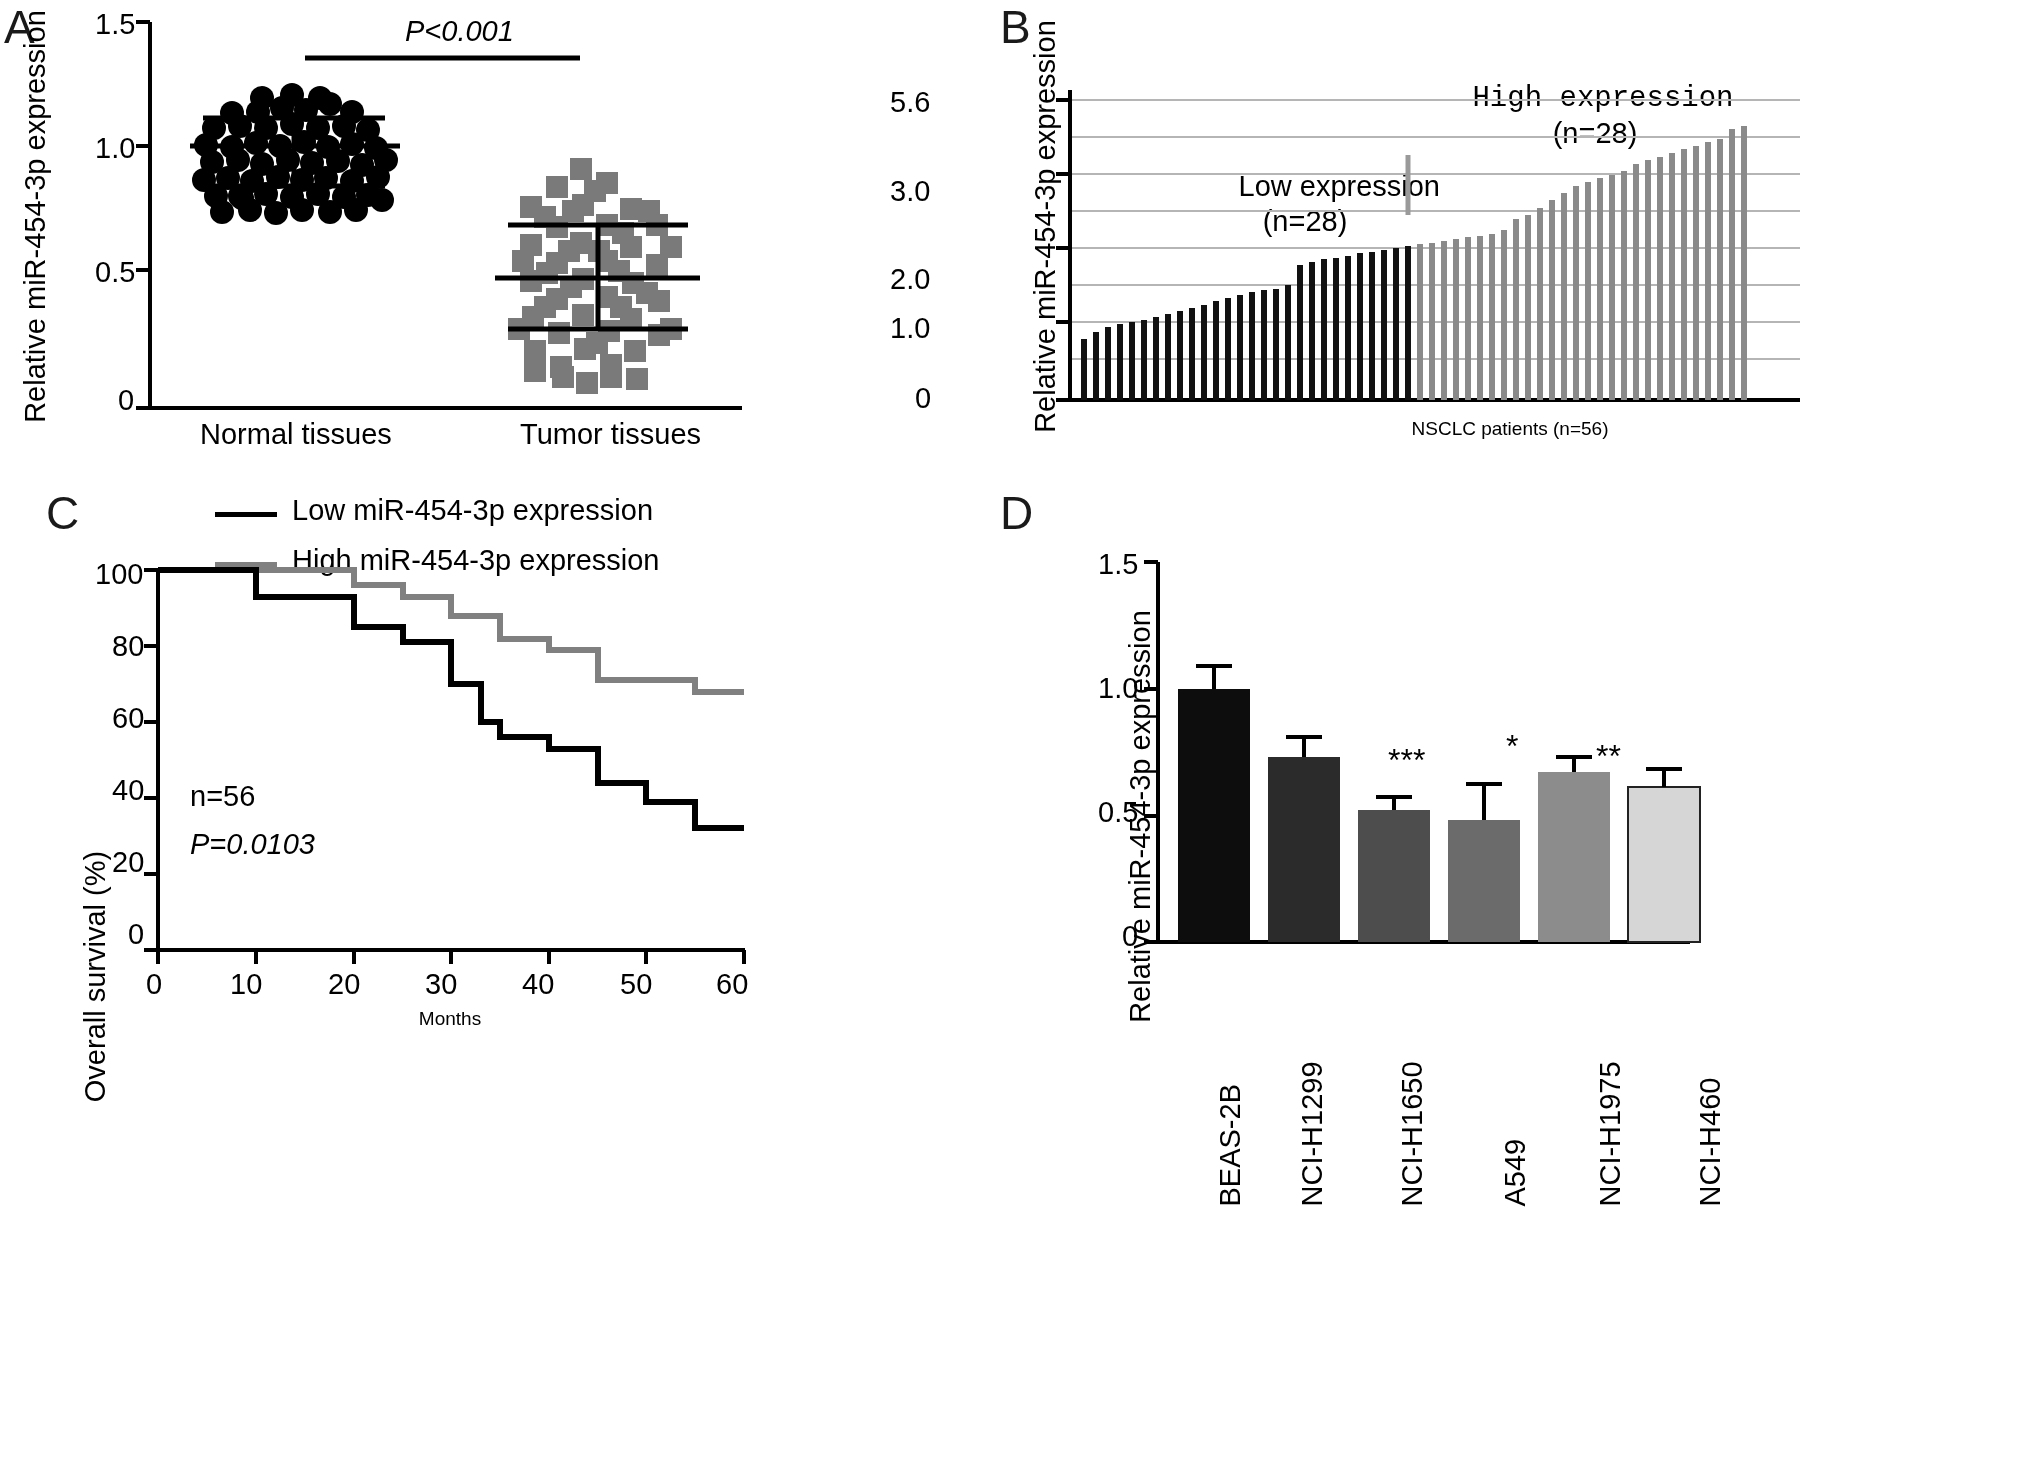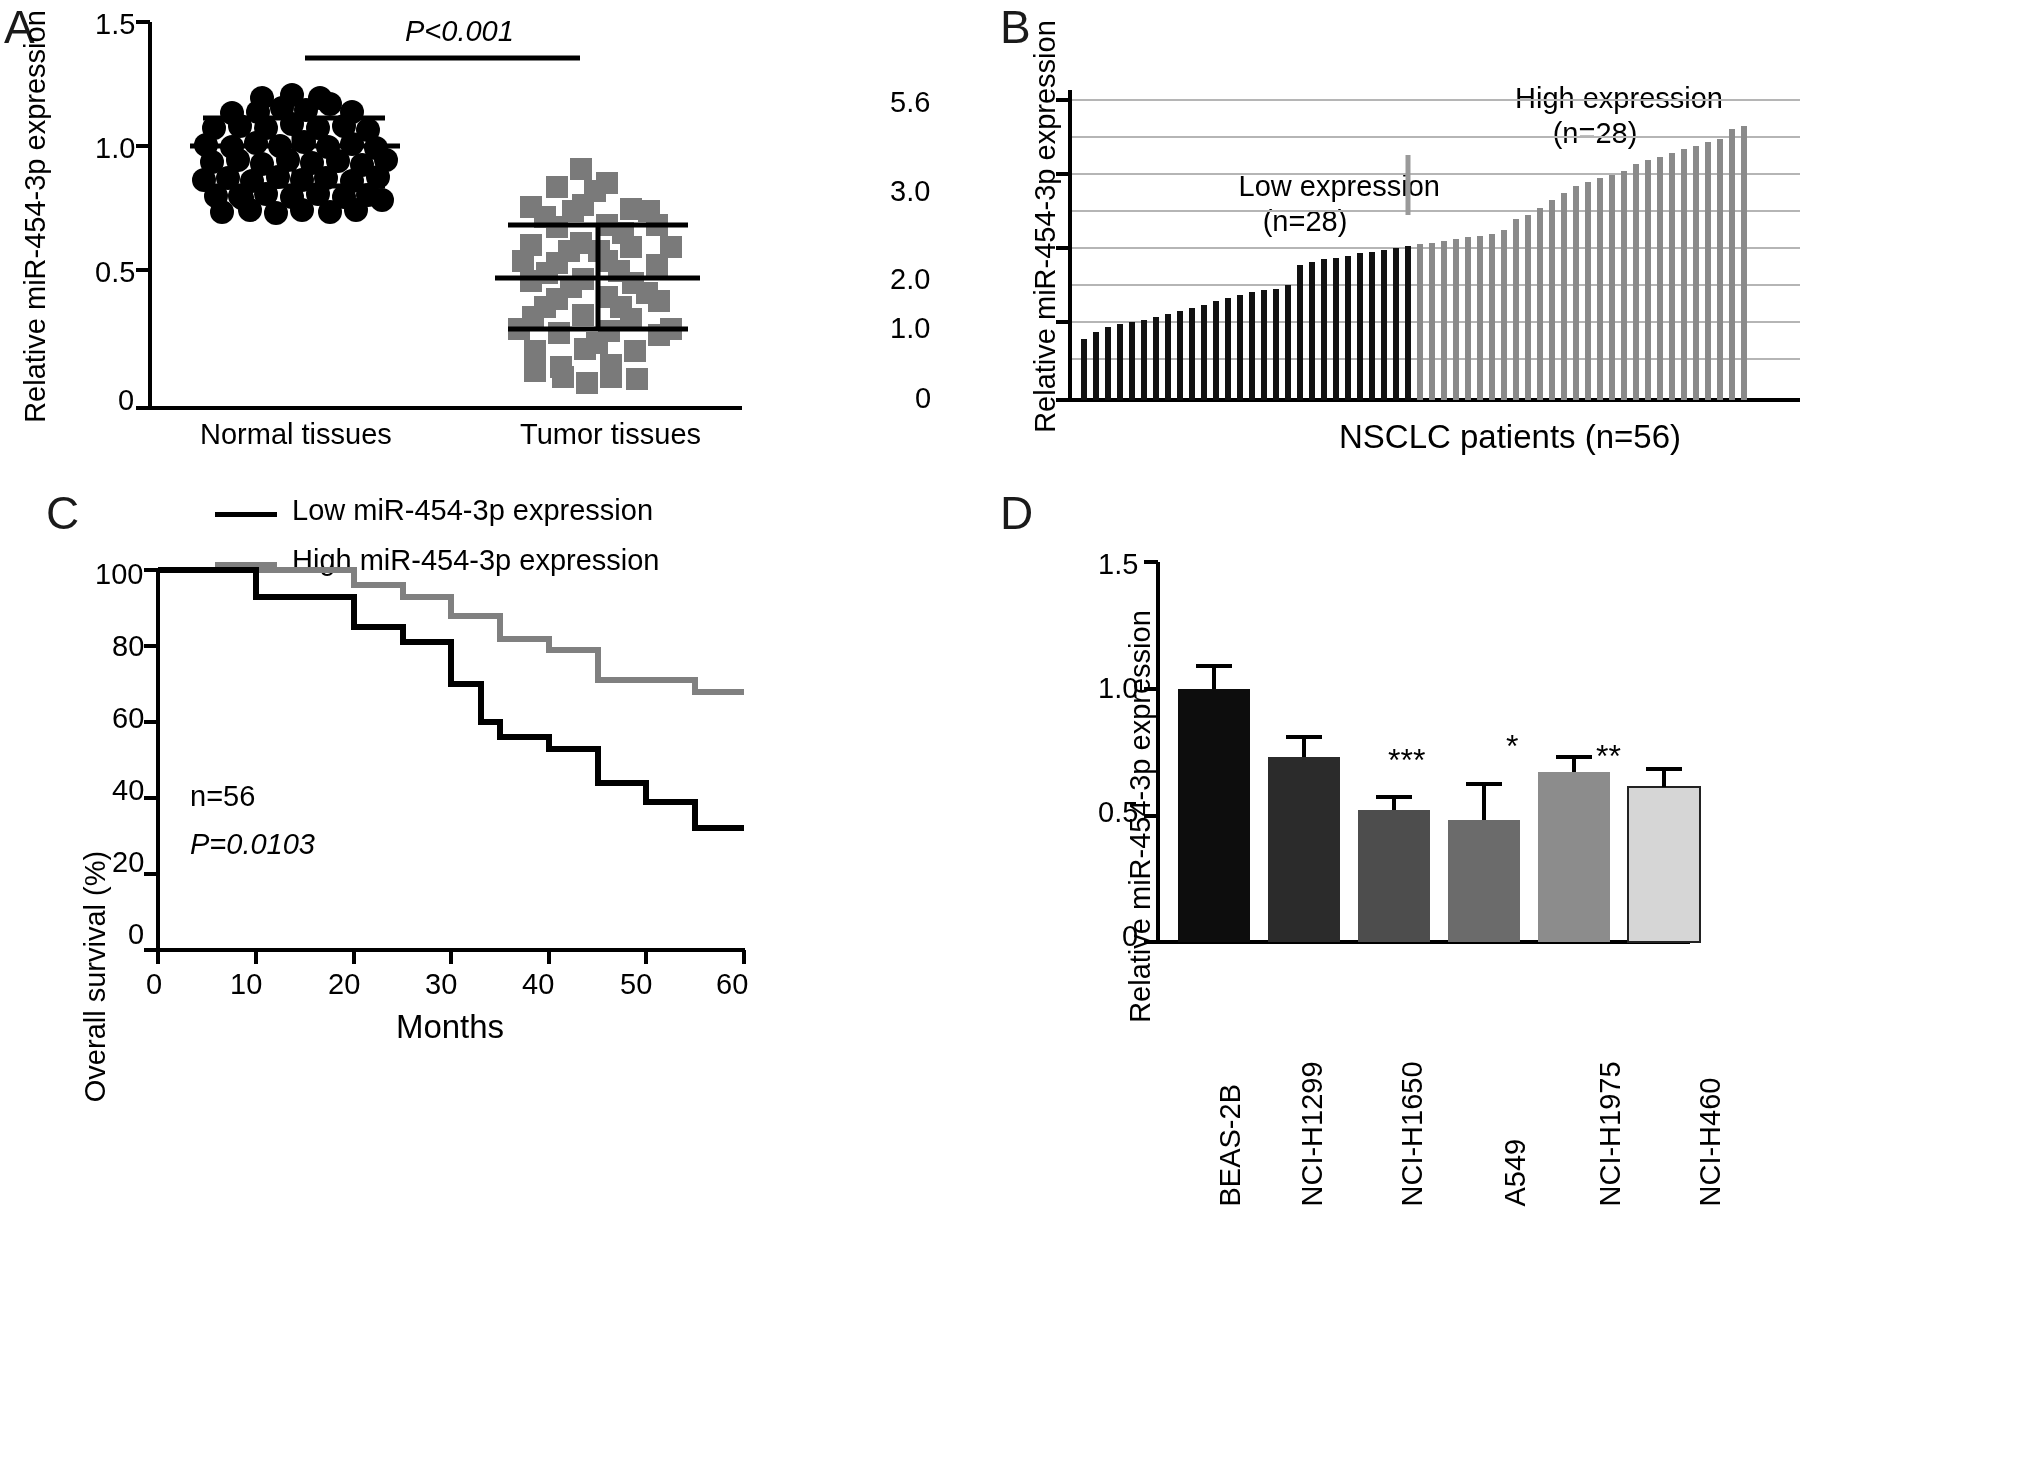--- a/index.html
+++ b/index.html
@@ -31,21 +31,21 @@
   .axis-title-y {
     position: absolute;
     transform-origin: 50% 50%;
     transform: rotate(-90deg);
     white-space: nowrap;
     font-size: 29px;
   }
   .axis-title-x {
     position: absolute;
     white-space: nowrap;
-    font-size: 33px;
+    font-size: 19px;
     text-align: center;
   }
   .tick-label {
     position: absolute;
     font-size: 29px;
     white-space: nowrap;
   }
   .cat-label {
     position: absolute;
     font-size: 29px;
@@ -248,21 +248,21 @@
     <div class="tick-label" style="left:-120px; top:86px;">5.6</div>
     <div class="tick-label" style="left:-120px; top:175px;">3.0</div>
     <div class="tick-label" style="left:-120px; top:263px;">2.0</div>
     <div class="tick-label" style="left:-120px; top:312px;">1.0</div>
     <div class="tick-label" style="left:-95px; top:382px;">0</div>
 
     <div class="axis-title-x" style="left:0px; top:418px; width:1000px;">NSCLC patients (n=56)</div>
 
     <div class="annot" style="left:160px; top:170px; width:270px; text-align:right;">Low expression</div>
     <div class="annot" style="left:160px; top:205px; width:270px; text-align:center;">(n=28)</div>
-    <div class="annot" style="left:464px; top:82px; width:290px; text-align:center;">High expression</div>
+    <div class="annot" style="left:448px; top:82px; width:290px; text-align:center;font-family:Liberation Mono, monospace;">High expression</div>
     <div class="annot" style="left:440px; top:117px; width:290px; text-align:center;">(n=28)</div>
 
     <svg width="1022" height="470" style="position:absolute; left:0; top:0;">
 
       <g stroke="#b5b5b5" stroke-width="2">
         <line x1="60" y1="100" x2="790" y2="100"></line>
         <line x1="60" y1="137" x2="790" y2="137"></line>
         <line x1="60" y1="174" x2="790" y2="174"></line>
         <line x1="60" y1="211" x2="790" y2="211"></line>
         <line x1="60" y1="248" x2="790" y2="248"></line>

